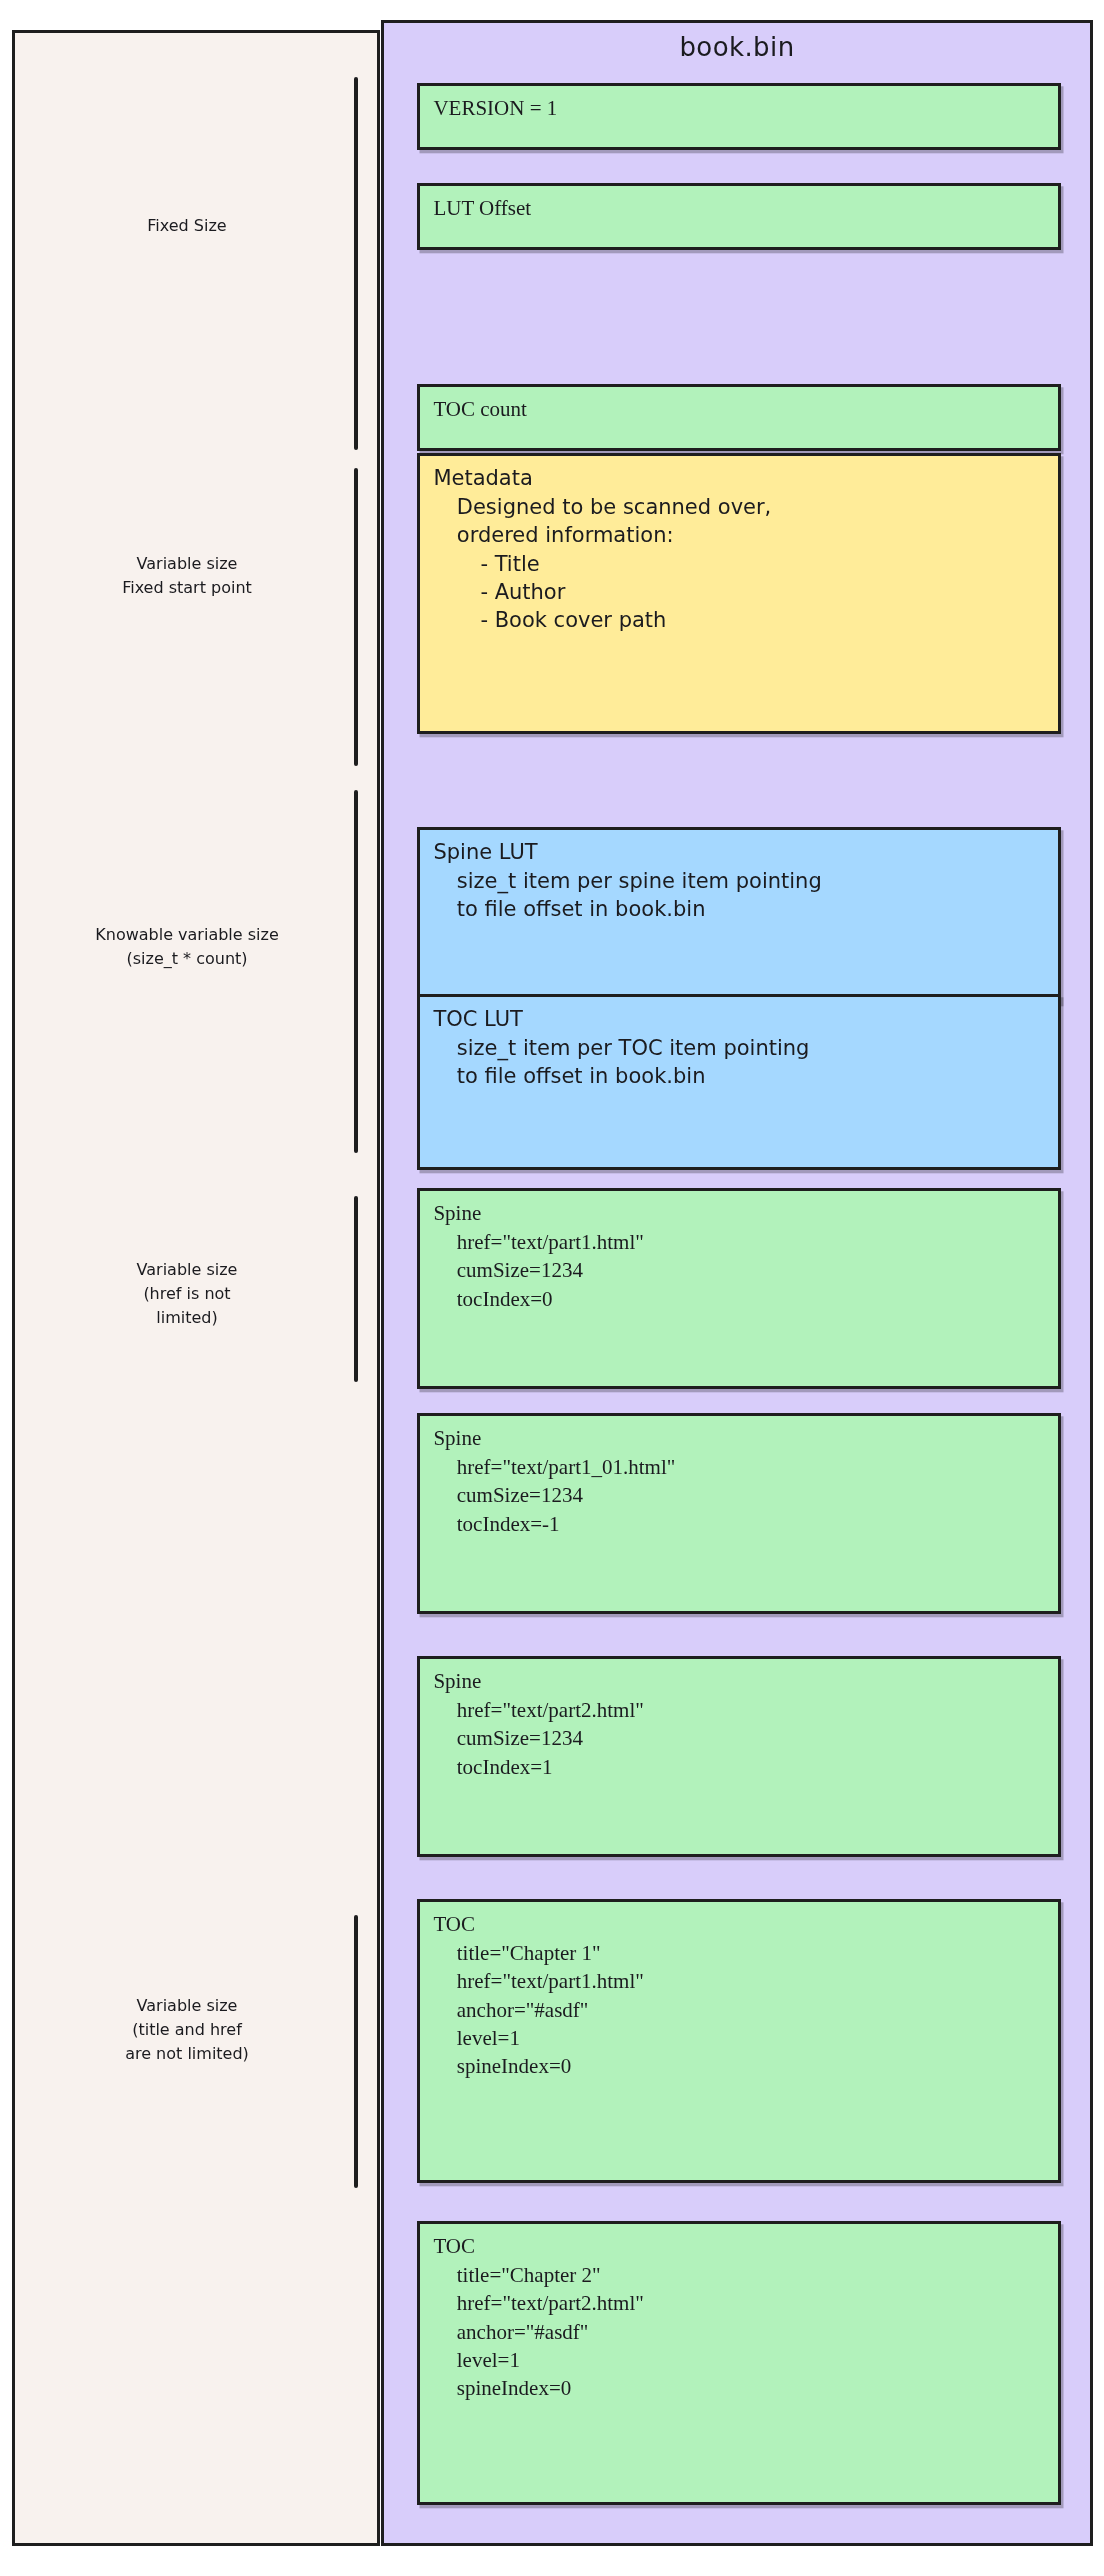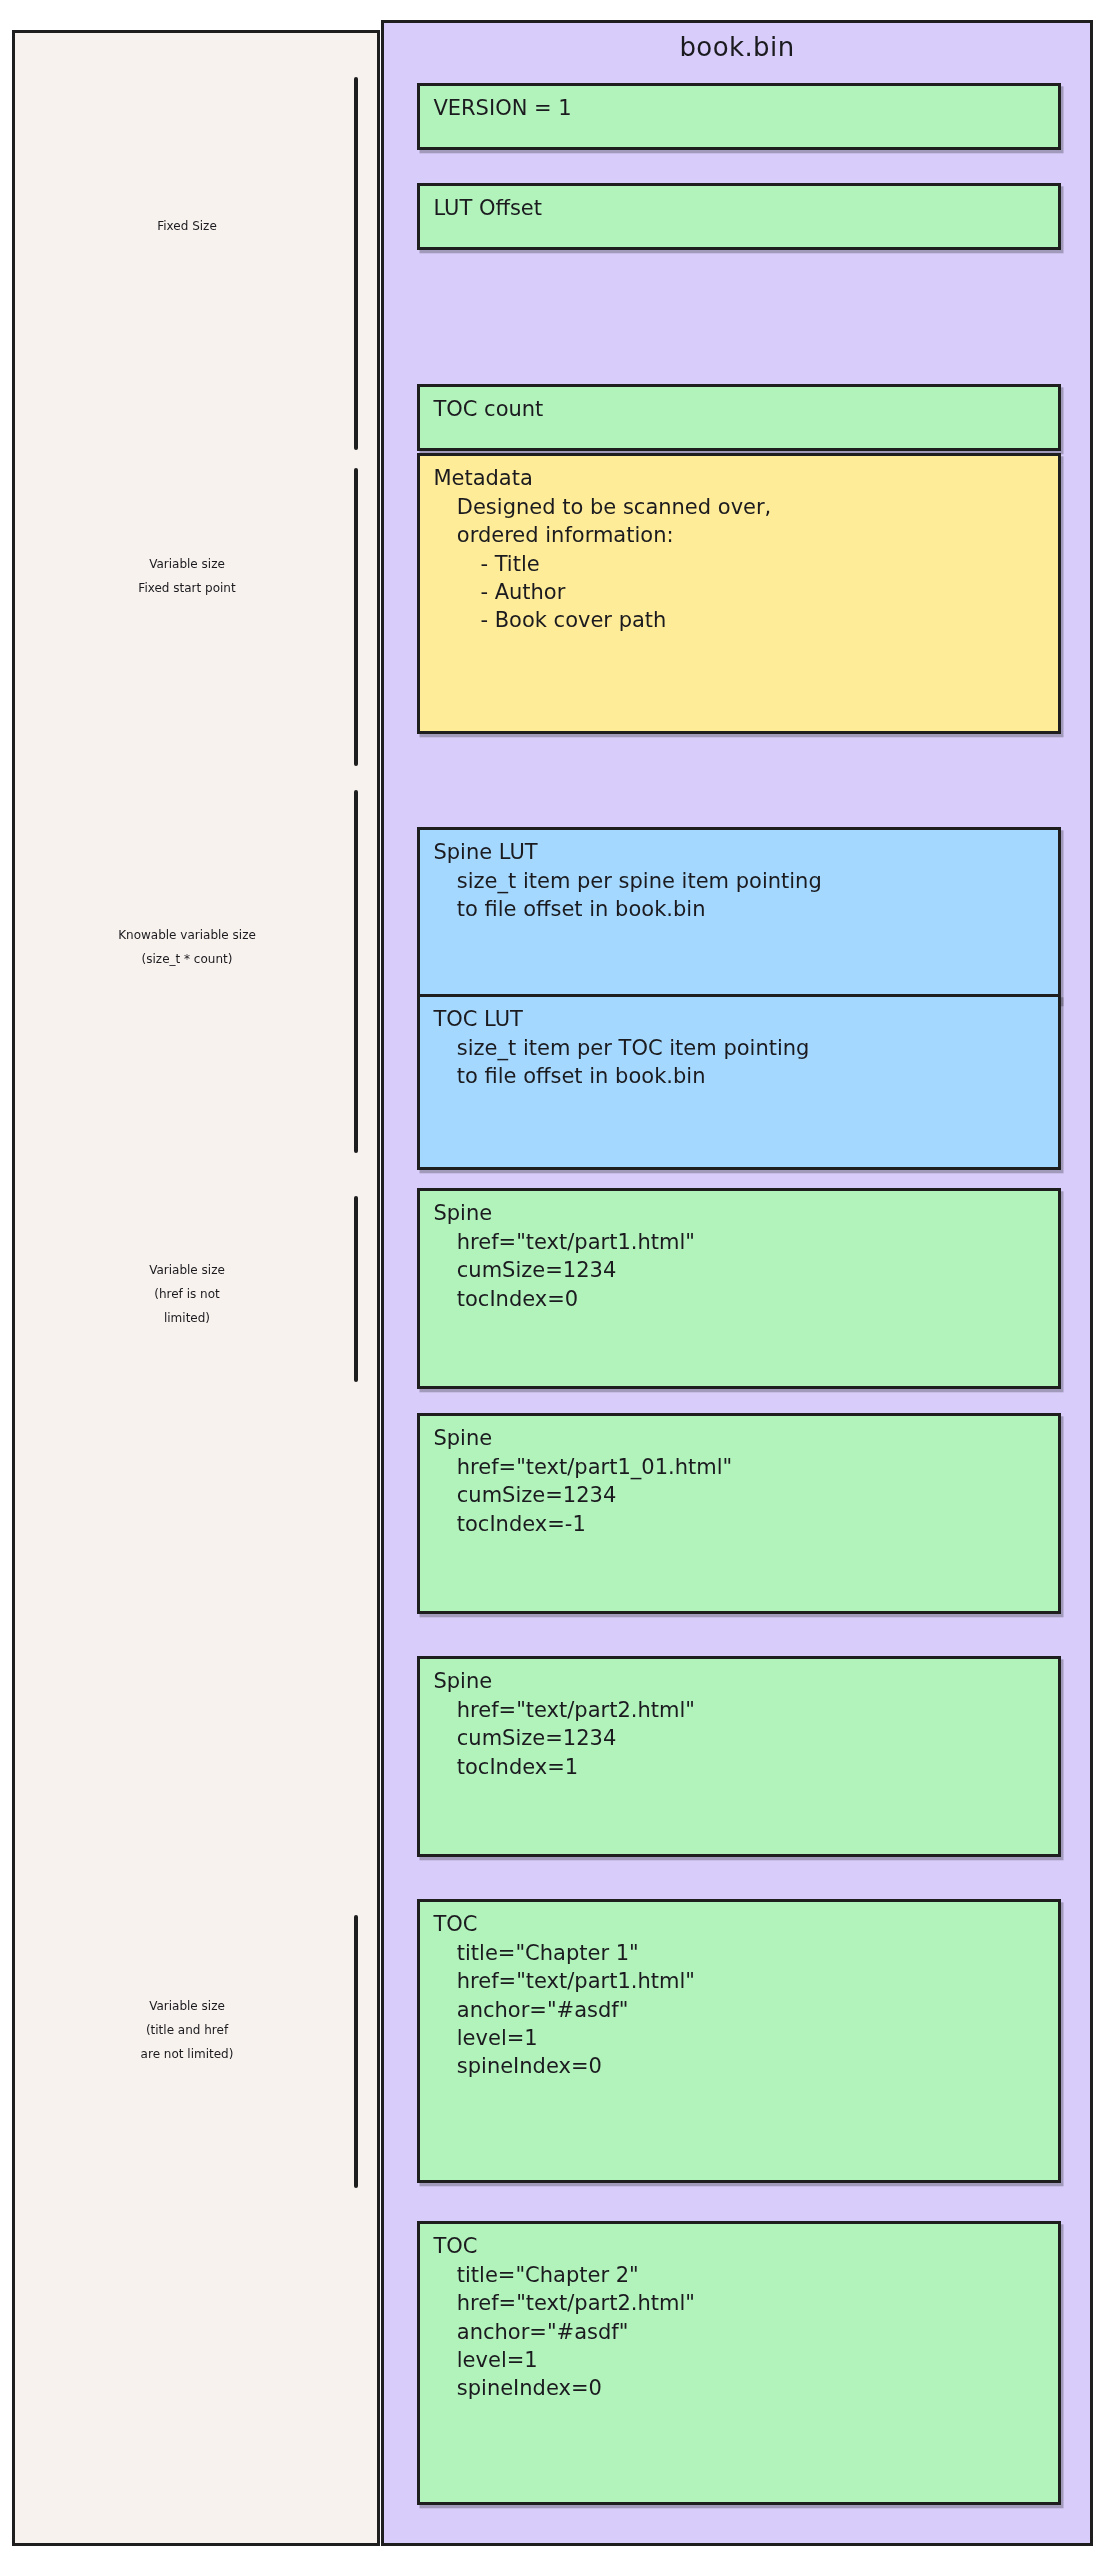--- a/index.html
+++ b/index.html
@@ -61,37 +61,37 @@
     background: #1e1e1e;
     border-radius: 2.5px;
   }
 
   
   .group-label {
     position: absolute;
     left: 33px;
     width: 308px;
     text-align: center;
-    font-size: 12px;
+    font-size: 16px;
     line-height: 24px;
     color: #1b1b1f;
     white-space: pre-line;
   }
 
   
   .box {
     position: absolute;
     box-sizing: border-box;
     left: 417px;
     width: 644px;
     border: 3.3px solid #1e1e1e;
     padding: 8.4px 11.7px 8.4px 13.4px;
     box-shadow: 2.5px 3.3px 0 rgba(20,20,24,0.28);
   }
-  .box.green  { background: #b2f2bb; }
+  .box.green  { background: #b2f2bb; font-family: Liberation Serif, serif; }
   .box.yellow { background: #ffec99; }
   .box.blue   { background: #a5d8ff; }
 
   .box .line {
     font-size: 21px;
     line-height: 28.4px;
     color: #1b1b1f;
     white-space: pre;
   }
   .box .line.head { margin-left: 0; }

